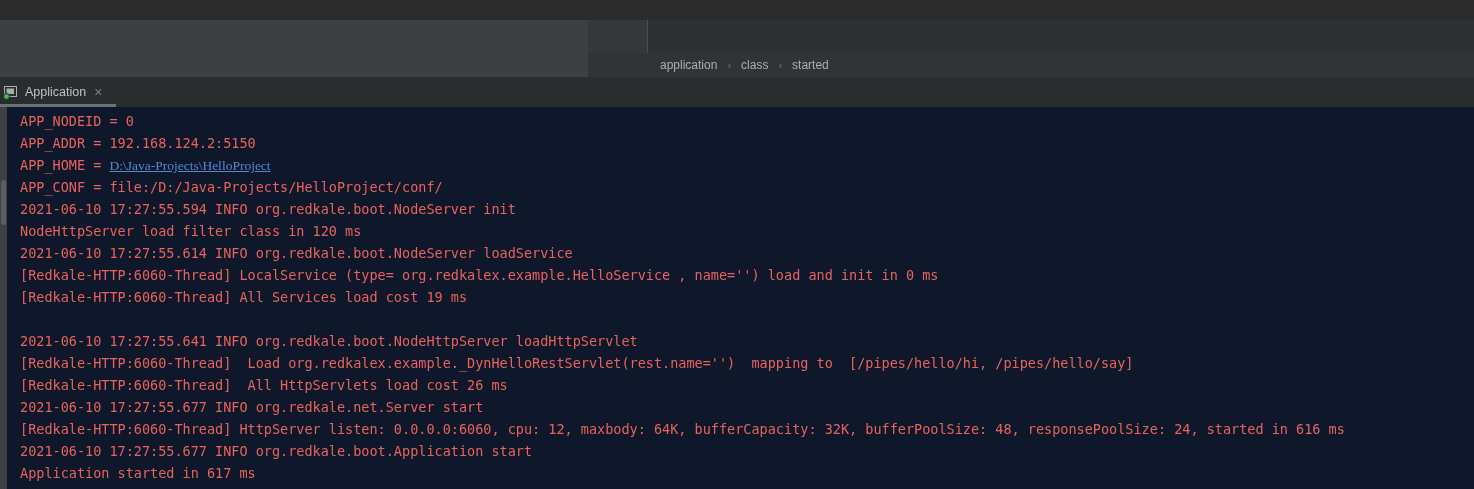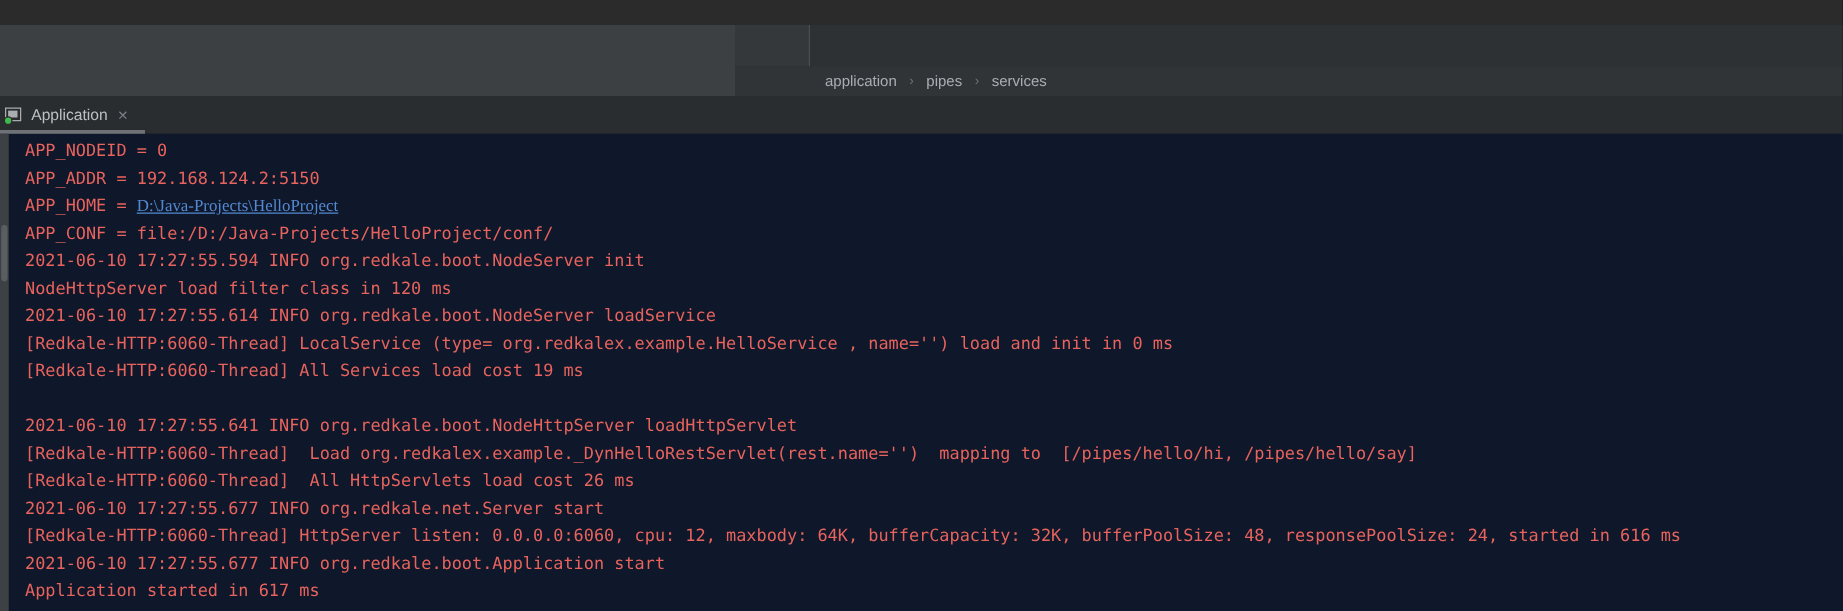--- a/index.html
+++ b/index.html
@@ -66,23 +66,23 @@
   <div class="header">
     <div class="editor-left-panel"></div>
     <div class="header-right">
       <div class="hr-top">
         <div class="hr-block-a"></div>
         <div class="hr-block-b"></div>
       </div>
       <div class="breadcrumb-bar">
         <span class="crumb">application</span>
         <span class="crumb-sep">›</span>
-        <span class="crumb">pipes</span>
+        <span class="crumb">class</span>
         <span class="crumb-sep">›</span>
-        <span class="crumb">services</span>
+        <span class="crumb">started</span>
       </div>
     </div>
   </div>
 
   <div class="tab-bar">
     <div class="tab">
       <svg class="tab-icon" viewBox="0 0 16 16">
         <rect x="1.5" y="2.5" width="12" height="10" fill="#2b2b2b" stroke="#a9adb0"></rect>
         <rect x="3.5" y="4.5" width="7.5" height="5.5" fill="#a9adb0" stroke="none"></rect>
         <circle cx="3.5" cy="12.5" r="3" stroke="#2b2b2b" stroke-width="1" fill="#3fb950"></circle>

